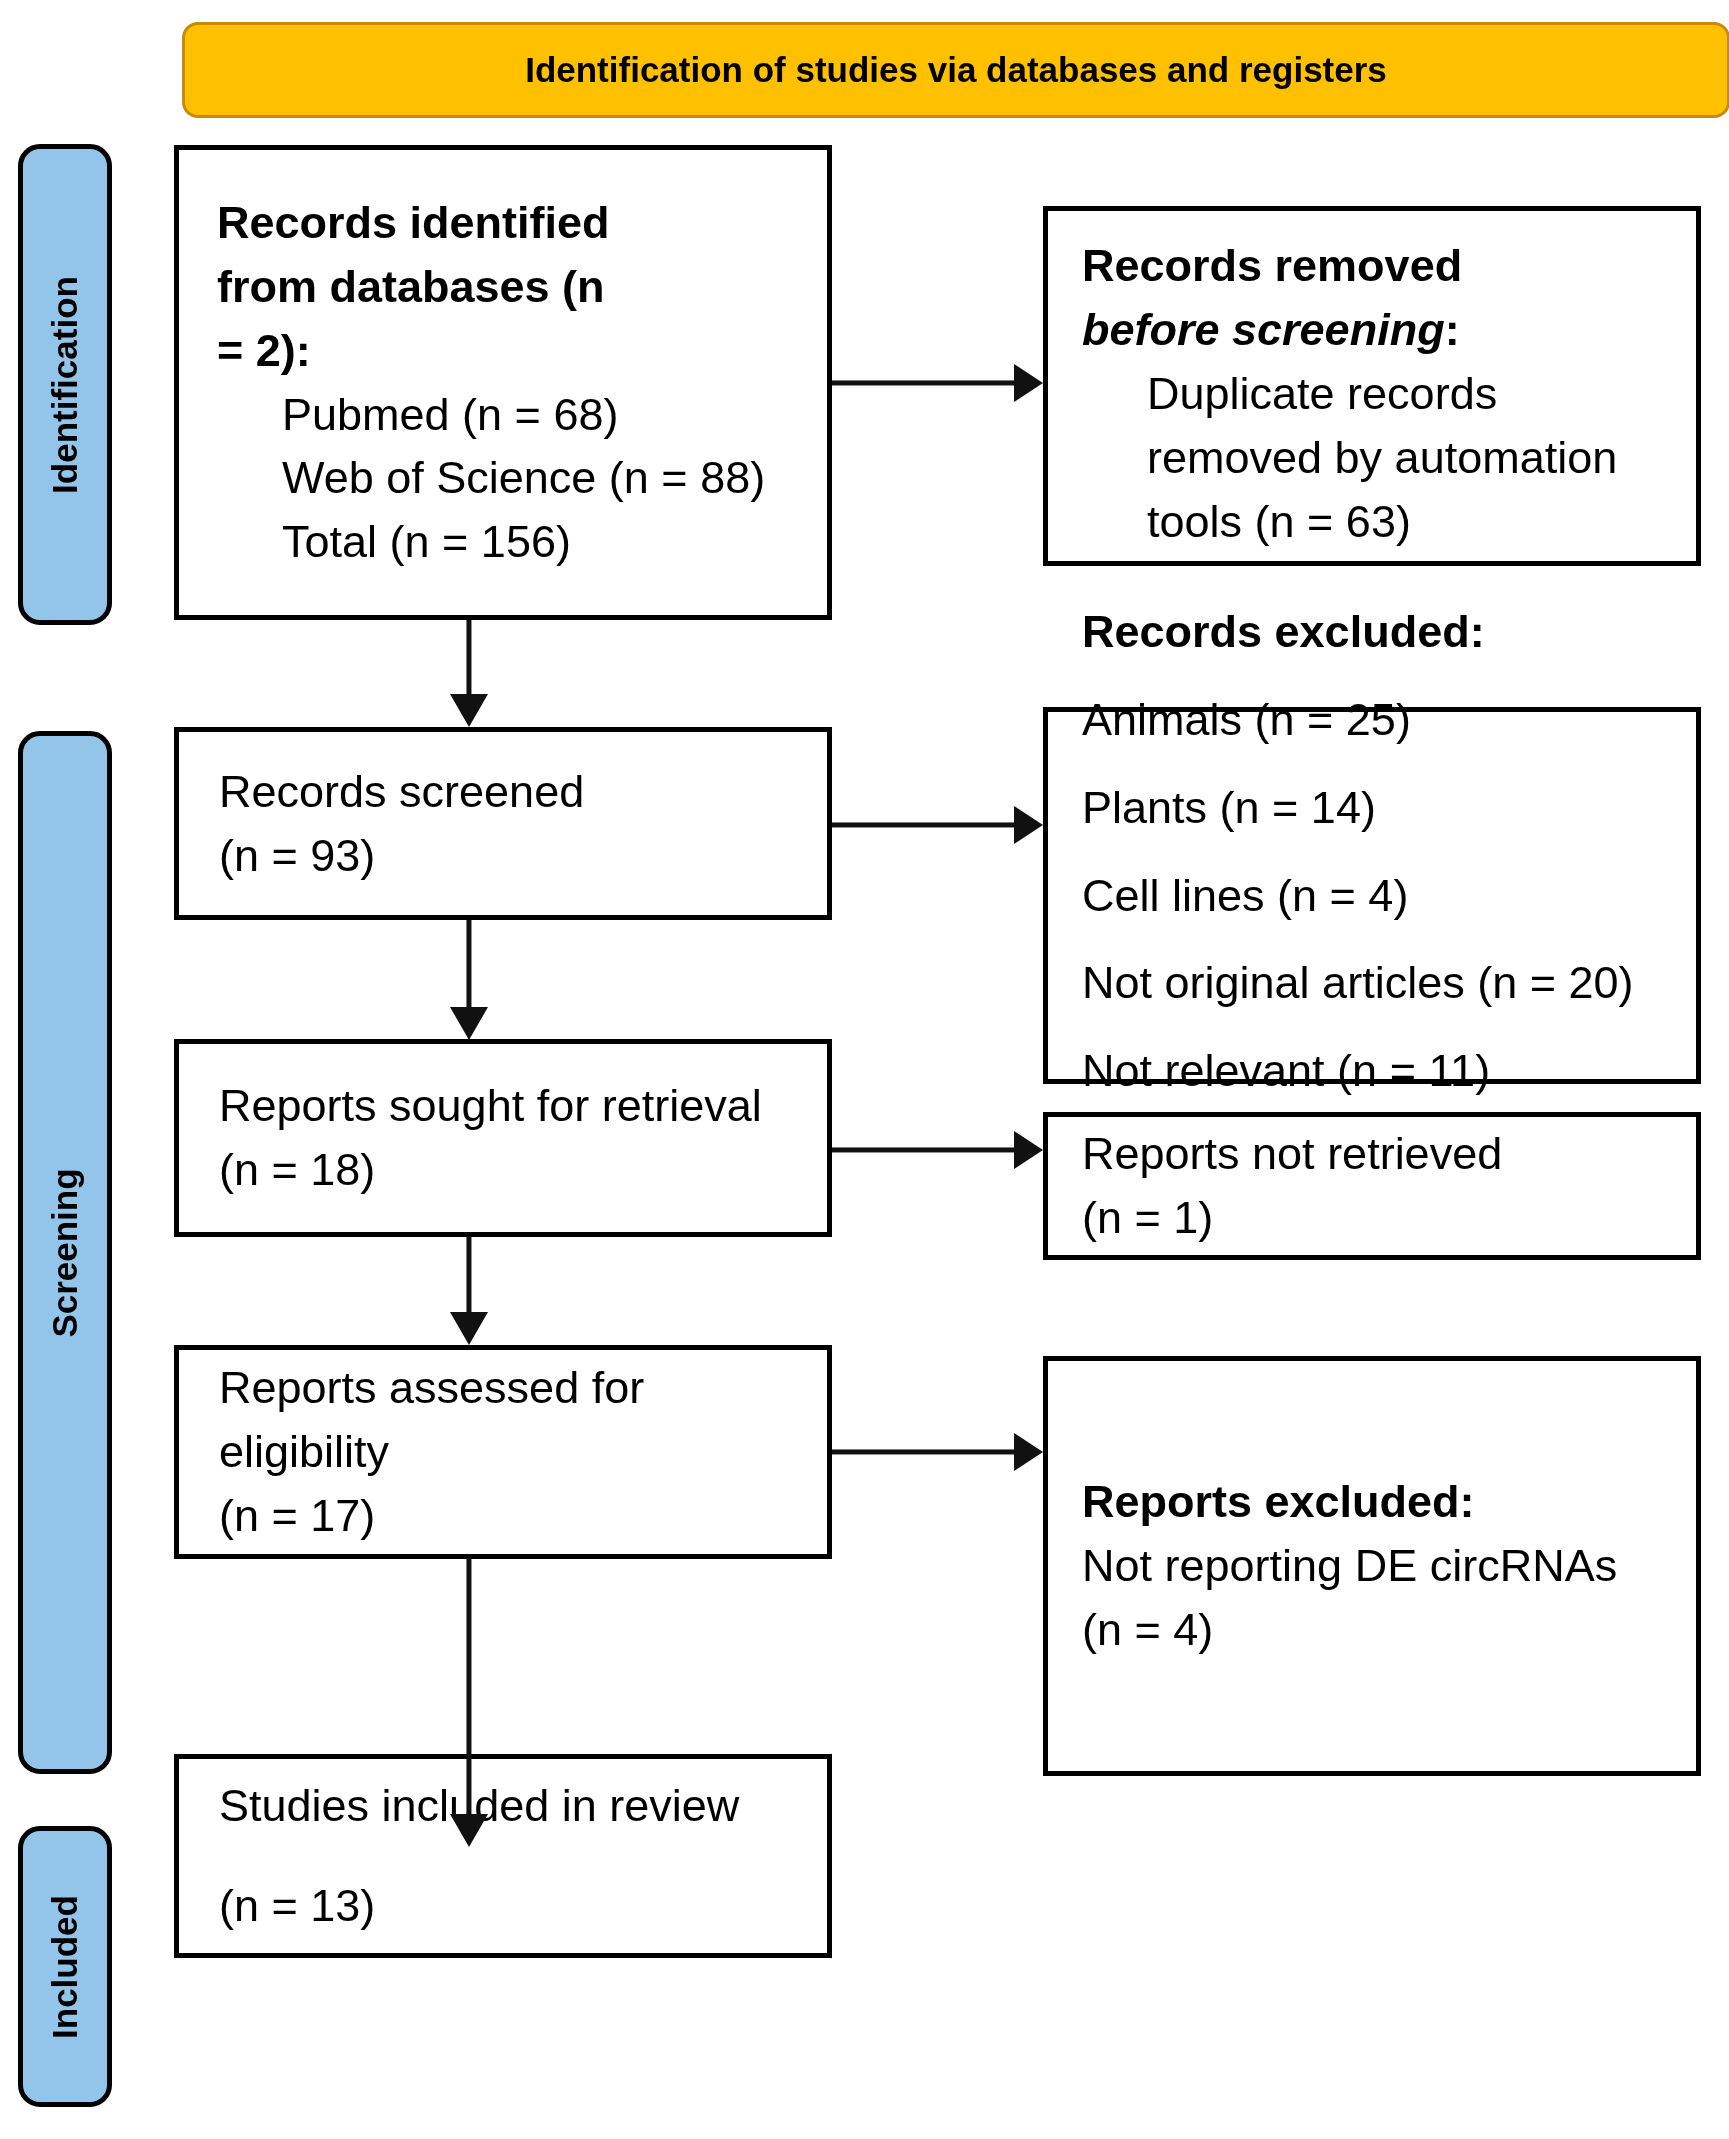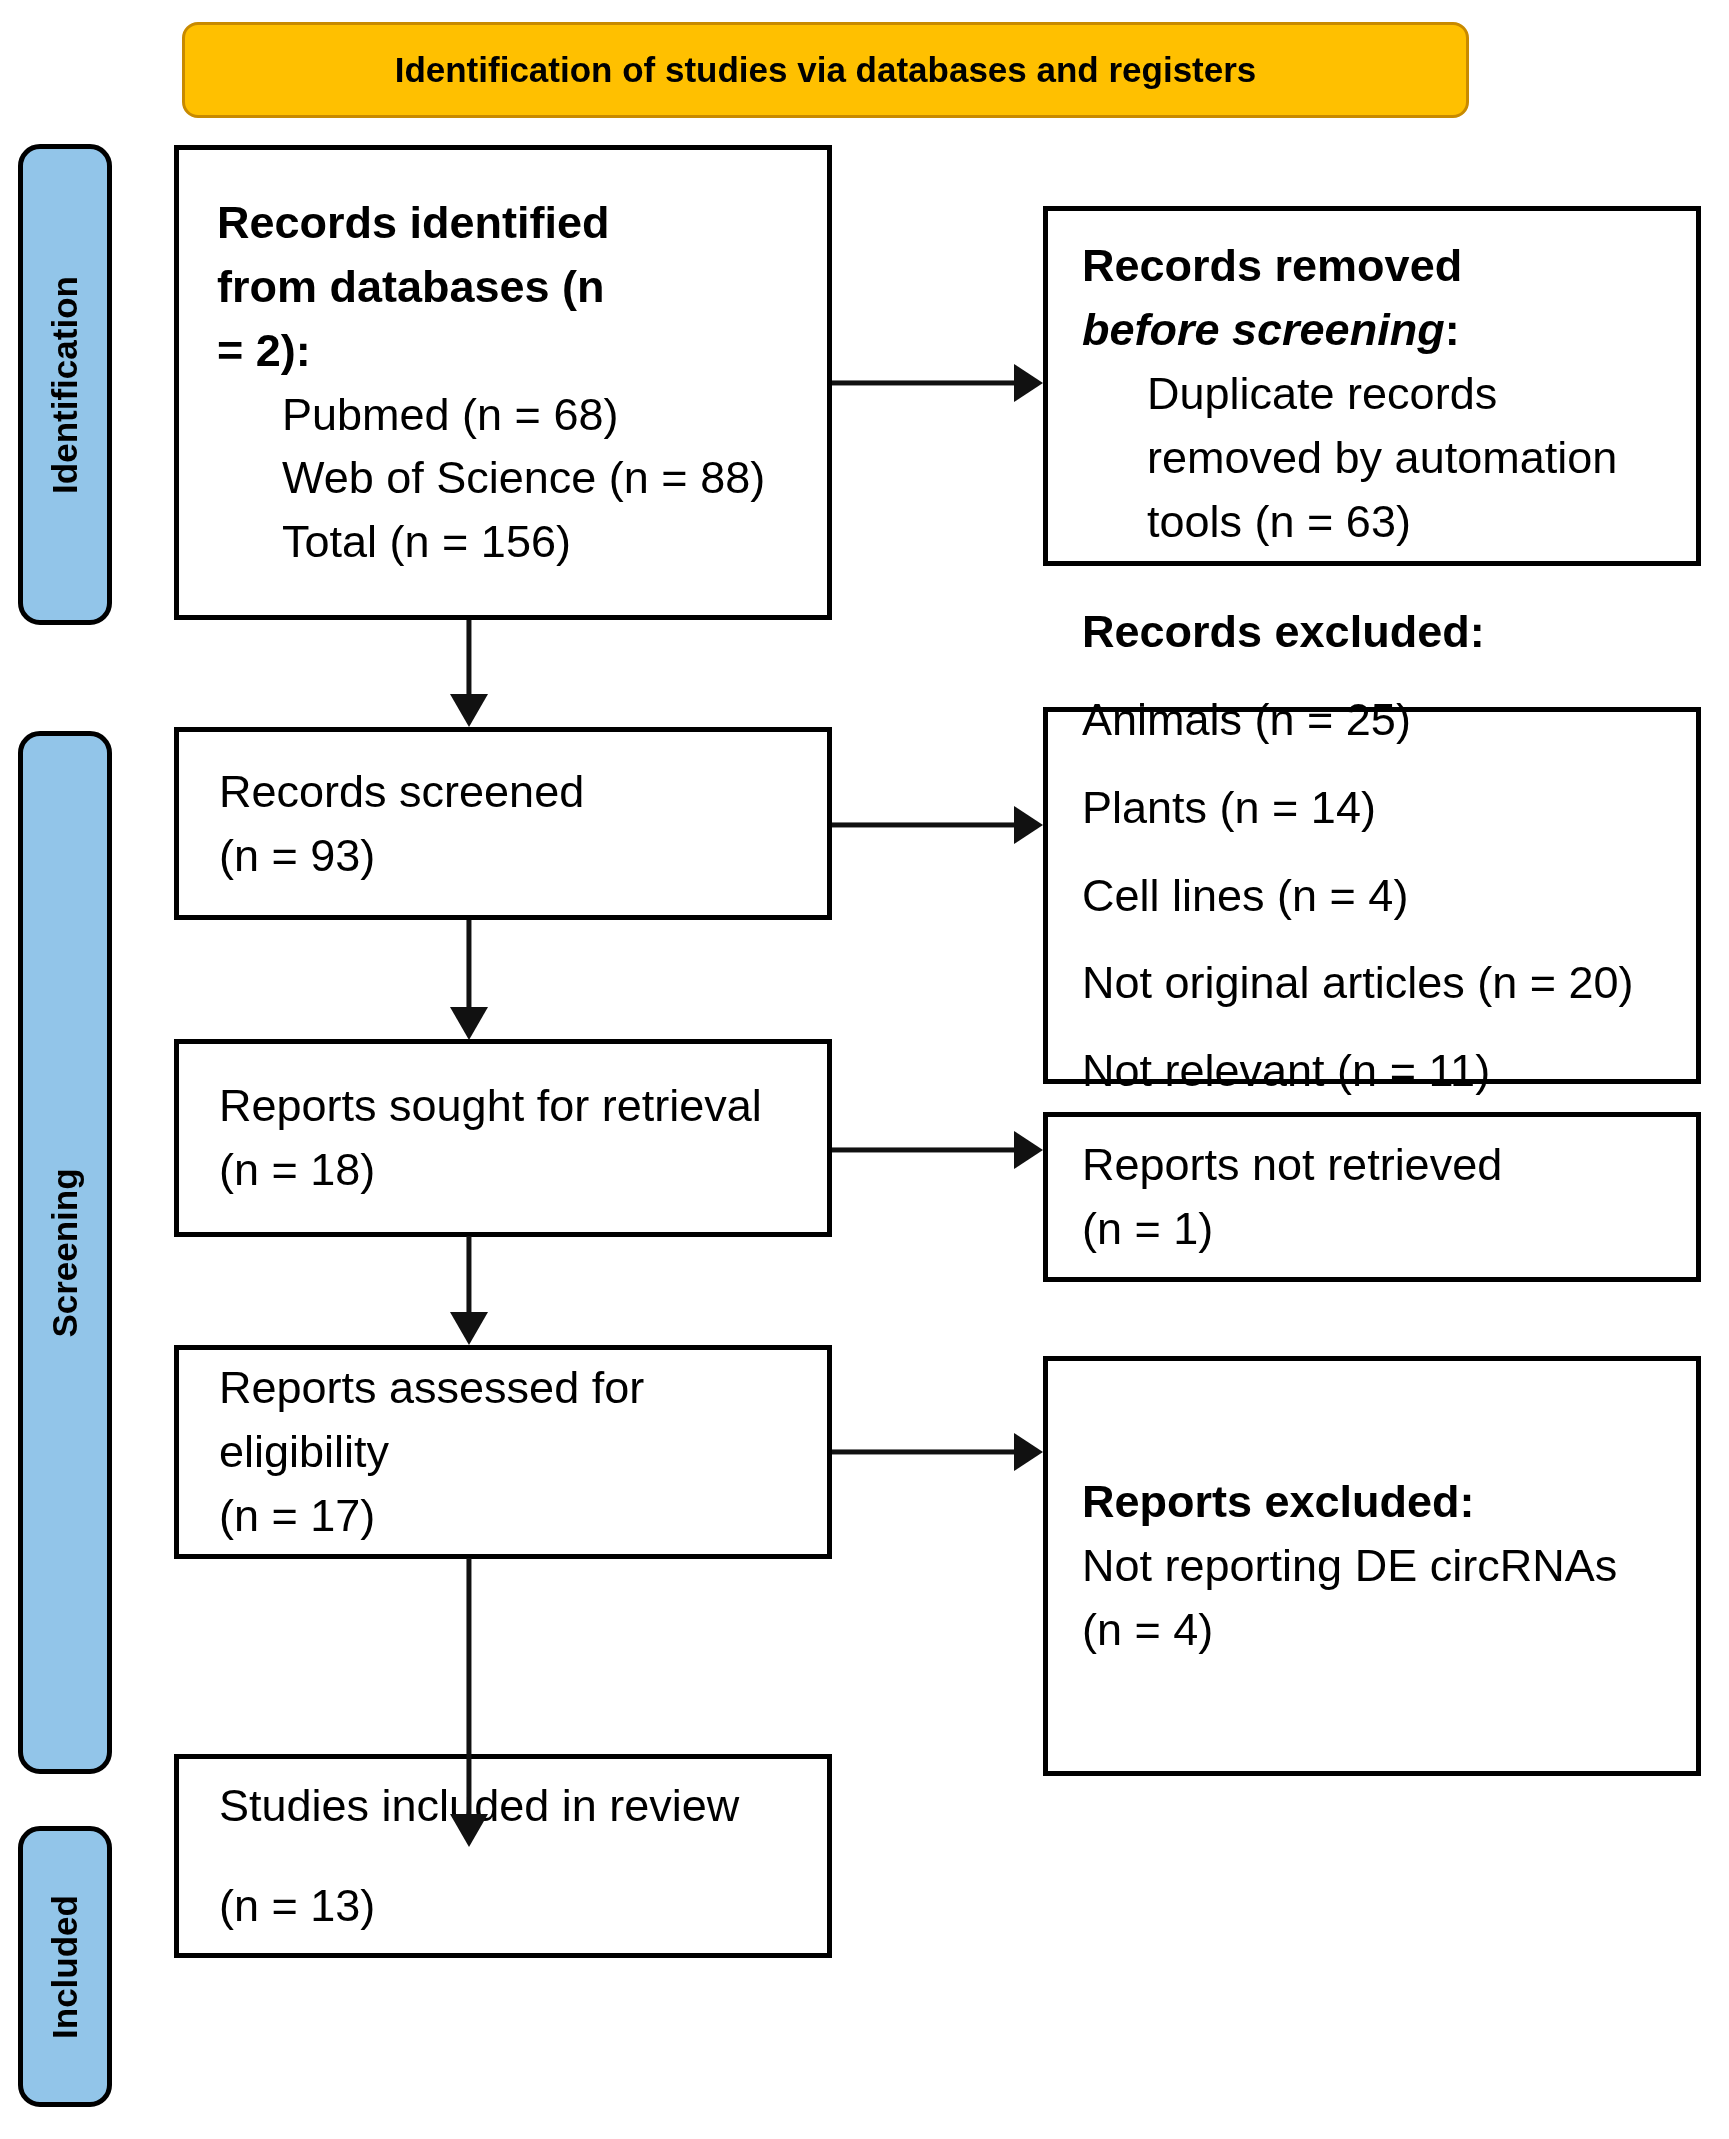--- a/index.html
+++ b/index.html
@@ -7,21 +7,21 @@
     --line:#111111; --box-bg:#FFFFFF; --text:#000000;
   }
   html,body{margin:0;padding:0;}
   body{
     width:1729px;height:2140px;position:relative;background:#fff;
     font-family:"Liberation Sans","DejaVu Sans",sans-serif;color:var(--text);
     overflow:hidden;
   }
   
   .banner{
-    position:absolute;left:182px;top:22px;width:1287px;height:96px;
+    position:absolute;left:182px;top:22px;width:1548px;height:96px;
     background:var(--banner-fill);border:3.6px solid var(--banner-border);
     border-radius:16px;display:flex;align-items:center;justify-content:center;
     box-sizing:border-box;font-size:35px;font-weight:bold;
   }
   
   .sidebar{
     position:absolute;left:18px;width:94px;background:var(--sidebar-fill);
     border:5.1px solid #000;border-radius:22px;box-sizing:border-box;
     display:flex;align-items:center;justify-content:center;
   }
@@ -39,21 +39,21 @@
   }
   .col-left{left:174px;width:658px;}
   .col-right{left:1043px;width:658px;}
   .b1{top:145px;height:475px;padding:0 22px 0 38px;}
   .b2{top:727px;height:193px;padding:0 22px 0 40px;}
   .b3{top:1039px;height:198px;padding:0 22px 0 40px;}
   .b4{top:1345px;height:214px;padding:0 22px 0 40px;}
   .b5{top:1754px;height:204px;padding:0 22px 0 40px;gap:36px;}
   .r1{top:206px;height:360px;padding:16px 22px 0 34px;}
   .r2{top:707px;height:377px;padding:0 22px 0 34px;gap:24px;}
-  .r3{top:1112px;height:170px;padding:0 22px 0 34px;}
+  .r3{top:1112px;height:148px;padding:0 22px 0 34px;}
   .r4{top:1356px;height:420px;padding:0 69px 0 34px;}
   .t{font-weight:bold;}
   .t em{font-weight:bold;font-style:italic;}
   .indent{margin-left:65px;}
   .w-title-b1{max-width:422px;}
   .w-title-r1{max-width:472px;}
   
   .varrow{position:absolute;left:448px;width:41px;}
   .varrow .shaft{position:absolute;left:50%;transform:translateX(-50%);top:0;bottom:32px;width:5.1px;background:var(--line);}
   .varrow .head{position:absolute;bottom:0;left:50%;transform:translateX(-50%);width:0;height:0;

